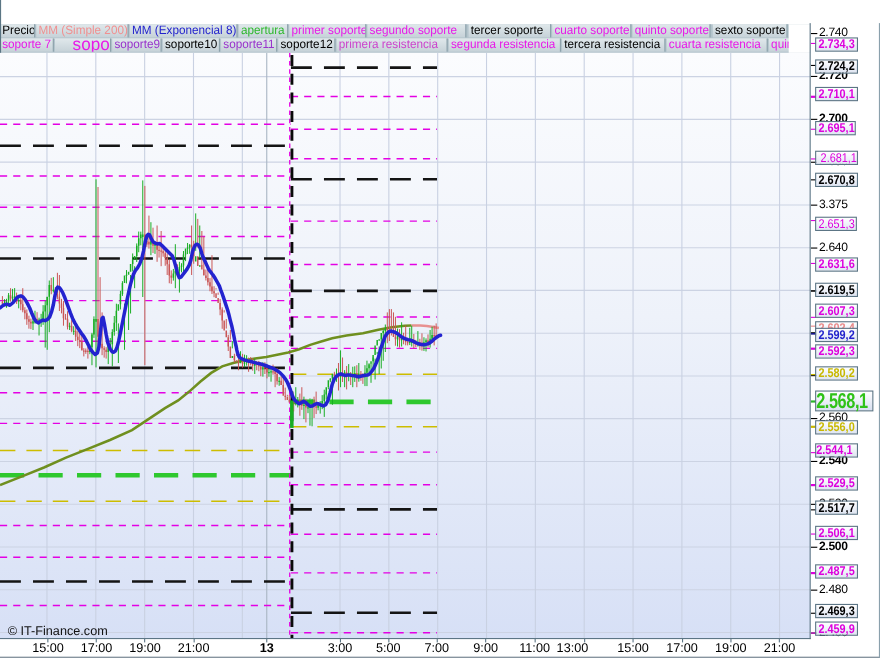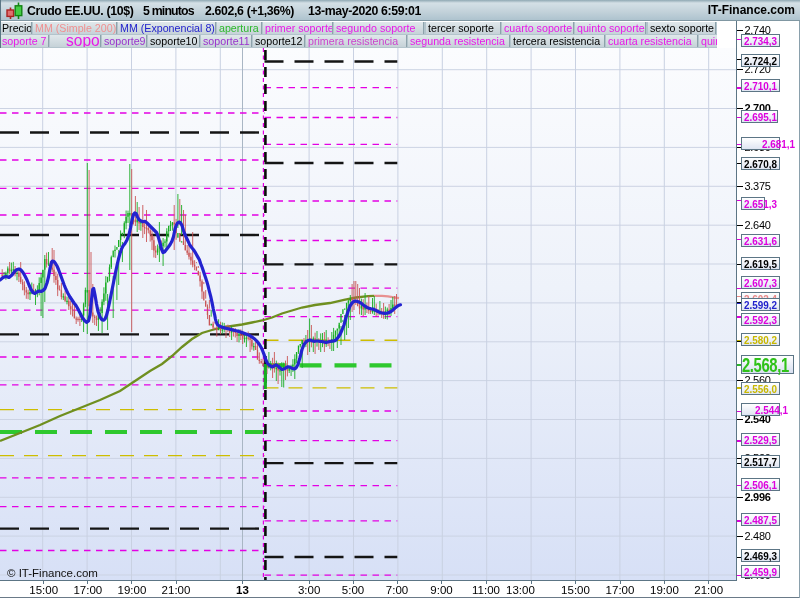--- a/index.html
+++ b/index.html
@@ -1,30 +1,17 @@
 <!DOCTYPE html>
 <html><head><meta charset="utf-8"><style>
 *{margin:0;padding:0;box-sizing:border-box}
 body{font-family:"Liberation Sans", sans-serif;background:#fff;width:800px;height:600px;overflow:hidden;-webkit-font-smoothing:antialiased}
 </style></head>
 <body>
 <div style="position:relative;width:800px;height:600px;background:#fff">
-<div style="position:absolute;left:0;top:0;width:800px;height:21px;background:linear-gradient(#8fa8b3 0px,#d4e0e6 3px,#c4d3db 55%,#aec3ce 100%);border-bottom:1px solid #8097a2">
-<svg width="26" height="21" style="position:absolute;left:0;top:0">
-<line x1="10.5" y1="7.5" x2="10.5" y2="19" stroke="#aa2222" stroke-width="1.6"></line>
-<rect x="7" y="10" width="6.6" height="6.4" fill="#e07070" stroke="#aa2222" stroke-width="1.4"></rect>
-<line x1="18.5" y1="2.5" x2="18.5" y2="19" stroke="#128412" stroke-width="1.6"></line>
-<rect x="15.2" y="5.8" width="6.6" height="9.8" fill="#44cc44" stroke="#128412" stroke-width="1.4"></rect>
-</svg>
-<div style="position:absolute;left:27px;top:3.5px;font-size:12.3px;font-weight:bold;color:#000;white-space:nowrap;letter-spacing:-0.35px">Crudo EE.UU. (10$)</div>
-<div style="position:absolute;left:143px;top:3.5px;font-size:12.3px;font-weight:bold;color:#000;white-space:nowrap;letter-spacing:-0.8px">5 minutos</div>
-<div style="position:absolute;left:205px;top:3.5px;font-size:12.3px;font-weight:bold;color:#000;white-space:nowrap;letter-spacing:-0.35px">2.602,6 (+1,36%)</div>
-<div style="position:absolute;left:308px;top:3.5px;font-size:12.3px;font-weight:bold;color:#000;white-space:nowrap;letter-spacing:-0.35px">13-may-2020 6:59:01</div>
-<div style="position:absolute;right:5px;top:3px;font-size:12px;font-weight:bold;color:#000">IT-Finance.com</div>
-</div>
 <div style="position:absolute;left:0;top:21.5px;width:737px;height:13px;background:#b3c4cc">
       <div style="position:absolute;left:0px;top:0;width:32.3px;height:12px;background:linear-gradient(#e0e8eb,#c6d2d8);border-right:1px solid #8da2ab;color:#000;font-size:11px;line-height:12.5px;padding-left:2px;white-space:nowrap;overflow:hidden"><span style="display:inline-block;transform:scaleX(0.97);transform-origin:0 50%">Precio</span></div>
       <div style="position:absolute;left:33.3px;top:0;width:83.7px;height:12px;background:linear-gradient(#e0e8eb,#c6d2d8);border-right:1px solid #8da2ab;color:#f09090;font-size:11px;line-height:12.5px;padding-left:2px;white-space:nowrap;overflow:hidden"><span style="display:inline-block;transform:scaleX(0.97);transform-origin:0 50%">MM (Simple 200)</span></div>
       <div style="position:absolute;left:118px;top:0;width:97.5px;height:12px;background:linear-gradient(#e0e8eb,#c6d2d8);border-right:1px solid #8da2ab;color:#2222cc;font-size:11px;line-height:12.5px;padding-left:2px;white-space:nowrap;overflow:hidden"><span style="display:inline-block;transform:scaleX(0.97);transform-origin:0 50%">MM (Exponencial 8)</span></div>
       <div style="position:absolute;left:216.5px;top:0;width:45.2px;height:12px;background:linear-gradient(#e0e8eb,#c6d2d8);border-right:1px solid #8da2ab;color:#2db82d;font-size:11px;line-height:12.5px;padding-left:2px;white-space:nowrap;overflow:hidden"><span style="display:inline-block;transform:scaleX(0.97);transform-origin:0 50%">apertura</span></div>
       <div style="position:absolute;left:262.7px;top:0;width:70.7px;height:12px;background:linear-gradient(#e0e8eb,#c6d2d8);border-right:1px solid #8da2ab;color:#e818e8;font-size:11px;line-height:12.5px;padding-left:2px;white-space:nowrap;overflow:hidden"><span style="display:inline-block;transform:scaleX(0.97);transform-origin:0 50%">primer soporte</span></div>
       <div style="position:absolute;left:334.4px;top:0;width:90.1px;height:12px;background:linear-gradient(#e0e8eb,#c6d2d8);border-right:1px solid #8da2ab;color:#e818e8;font-size:11px;line-height:12.5px;padding-left:2px;white-space:nowrap;overflow:hidden"><span style="display:inline-block;transform:scaleX(0.97);transform-origin:0 50%">segundo soporte</span></div>
       <div style="position:absolute;left:425.5px;top:0;width:75.3px;height:12px;background:linear-gradient(#e0e8eb,#c6d2d8);border-right:1px solid #8da2ab;color:#000;font-size:11px;line-height:12.5px;padding-left:2px;white-space:nowrap;overflow:hidden"><span style="display:inline-block;transform:scaleX(0.97);transform-origin:0 50%">tercer soporte</span></div>
       <div style="position:absolute;left:501.8px;top:0;width:72.1px;height:12px;background:linear-gradient(#e0e8eb,#c6d2d8);border-right:1px solid #8da2ab;color:#e818e8;font-size:11px;line-height:12.5px;padding-left:2px;white-space:nowrap;overflow:hidden"><span style="display:inline-block;transform:scaleX(0.97);transform-origin:0 50%">cuarto soporte</span></div>
       <div style="position:absolute;left:574.9px;top:0;width:71.6px;height:12px;background:linear-gradient(#e0e8eb,#c6d2d8);border-right:1px solid #8da2ab;color:#e818e8;font-size:11px;line-height:12.5px;padding-left:2px;white-space:nowrap;overflow:hidden"><span style="display:inline-block;transform:scaleX(0.97);transform-origin:0 50%">quinto soporte</span></div>
@@ -128,32 +115,32 @@
 <path d="M2.2 269.2V277.9 M9.6 262V274.2 M15.1 266V276.3 M18.9 267.8V282 M20.7 262V283.9 M22.6 279.3V290.3 M24.4 281.3V295.3 M26.3 287V298.8 M28.1 289.6V299.2 M33.7 283.8V293.4 M46.6 252.6V267.5 M50.3 260.9V269.6 M52.2 248V272.1 M54 250V282.7 M55.9 271.7V284.9 M57.7 273.7V296.1 M59.6 285.4V290 M61.4 282.9V299.5 M65.1 291.1V302 M68.8 293.4V310 M70.7 301V314.7 M72.5 302.3V316.5 M74.4 304V318 M76.2 316.5V324 M78 316.8V321.7 M79.9 315.4V326 M89.1 170V316 M91 252V300 M92.8 284V322.9 M94.7 314.8V325.1 M96.5 315.6V326 M131.7 169V332 M133.5 216.7V224.5 M135.4 196V226 M139.1 207V230 M142.8 205V238 M144.6 220.3V234.1 M146.5 210V242 M148.3 223.3V233.4 M150.2 228V241.6 M152 230.4V250 M153.9 236.2V257.5 M155.7 245.8V258 M161.3 240.3V251.1 M174.2 205V250 M176.1 218.9V239.8 M179.8 199V225 M183.5 210V242 M185.3 215V250 M187.2 245V255 M189 245.4V259.5 M190.9 252.8V264.8 M192.7 232V267.3 M194.6 260.2V270.2 M196.4 263.2V262 M198.3 266V268 M200.1 271.9V286.6 M202 279.4V298.9 M203.8 284.1V282 M205.7 298.7V290 M207.5 304.4V319.1 M209.4 308.7V300 M213.1 321.6V329.5 M214.9 323.6V322 M216.8 323V336.6 M220.5 321.7V334.2 M226 325.1V338 M227.9 324.6V332.2 M229.7 325.6V337 M233.4 328.1V336.6 M235.3 328.1V337.5 M237.1 331V342 M240.8 329.3V340 M242.7 330.8V344 M248.2 331.5V340.6 M250.1 335.6V352 M251.9 334.6V349.7 M255.6 341.9V350 M257.5 342.6V356 M259.3 352.4V363.8 M261.2 358.9V360 M263 359.1V364 M267 361.9V374 M272.6 357.8V378 M274.4 352V372.6 M278.1 362.6V384 M285.5 360.6V380 M287.4 356V376.4 M304 338V346 M307.7 330V355 M311.4 325V347.3 M315.1 332.7V354 M318.8 338.2V350 M324.4 332V352 M328.1 337.3V346.2 M329.9 339.2V349 M352.1 284V312 M354 281V310 M355.8 281V305 M357.7 284V303 M359.5 288V314.3 M363.2 299.2V316 M366.9 302.5V313 M368.8 296V313.9 M370.6 307.5V314 M376.2 303.6V317 M378 309V315.6 M381.7 308V318 M383.6 303V318.8 M389.1 304V315.8 M394.7 296V314 M396.5 294V308.6" stroke="#c95555" stroke-width="0.9" fill="none"></path>
 <path d="M4.1 275.7V276.9 M5.9 273.3V275.7 M7.8 268.5V273.3 M11.4 269.8V271.3 M13.3 269.3V270.5 M17 272.8V274 M30 292V294.2 M31.8 289.9V292 M35.5 290.5V291.7 M37.4 290.2V291.4 M39.2 283.1V290.2 M41.1 277.6V283.1 M42.9 269.8V277.6 M44.8 259.1V269.8 M48.5 263.4V264.6 M63.3 296.2V297.4 M67 300.7V301.9 M81.7 315.6V319.9 M83.6 304.2V315.6 M85.4 290V304.2 M87.3 290V292.6 M98.4 314.5V320 M100.2 312.9V314.5 M102.1 301.8V312.9 M103.9 293.4V301.8 M105.8 282.4V293.4 M107.6 276.7V282.4 M109.5 267.3V276.7 M111.3 257.3V267.3 M113.2 250.5V257.3 M115 249.7V250.9 M116.9 247.1V249.7 M118.7 239.9V247.1 M120.6 235.6V239.9 M122.4 232.7V235.6 M124.3 223.3V232.7 M126.1 216.7V223.3 M128 213.1V216.7 M129.8 213.1V215.5 M137.2 219.4V222.2 M140.9 222.3V223.5 M157.6 248.6V252.5 M159.4 246.1V248.6 M163.1 242.7V246.3 M165 241.4V242.7 M166.8 231.3V241.4 M168.7 225.8V231.3 M170.5 225V226.2 M172.4 222.4V225 M177.9 233V237.8 M181.6 241.2V242.4 M211.2 323.7V325.5 M218.6 325.9V330.3 M222.3 329.5V330.7 M224.2 327.6V329.5 M231.6 329.7V332.5 M239 333.8V335.9 M244.5 338.1V339.3 M246.4 337.5V338.7 M253.8 346.1V347.3 M268.9 365.4V366.9 M270.7 363.8V365.4 M276.3 368V369.2 M280 370.2V371.4 M281.8 368.6V370.2 M283.7 367.1V368.6 M289.2 367.3V370.7 M291.1 366.8V368 M292.9 364.5V366.8 M294.8 358.7V364.5 M296.6 352V358.7 M298.5 345.6V352 M300.3 344V345.6 M302.2 339.7V344 M305.9 339.8V341.5 M309.6 338.8V342.5 M313.3 338.3V342.4 M317 340.4V342.3 M320.7 340.8V342 M322.5 339.4V340.8 M326.2 339.7V344.2 M331.8 338.9V343 M333.6 334.8V338.9 M335.5 330.4V334.8 M337.3 328.5V330.4 M339.2 322.8V328.5 M341 314.1V322.8 M342.9 309.2V314.1 M344.7 308.5V309.7 M346.6 302.8V308.5 M348.4 300.9V302.8 M350.3 298.6V300.9 M361.4 304.6V308.4 M365.1 306V309.4 M372.5 310.7V311.9 M374.3 310.6V311.8 M379.9 311V312.9 M385.4 311.2V314.8 M387.3 309.4V311.2 M391 307.9V311.3 M392.8 304.6V307.9" stroke="#17ad22" stroke-width="1.35" fill="none"></path>
 <path d="M2.2 274.6V276 M9.6 268.5V271.3 M15.1 269.3V273.9 M18.9 272.8V276.7 M20.7 276.7V282 M22.6 282V284.7 M24.4 284.7V290.3 M26.3 290.3V292.6 M28.1 292.6V294.2 M33.7 289.9V291.1 M46.6 259.1V264.3 M50.3 263.4V267.4 M52.2 267.4V269.8 M54 269.8V275.9 M55.9 275.9V280.1 M57.7 280.1V289.4 M59.6 289.4V290.6 M61.4 290.2V297.1 M65.1 296.2V300.7 M68.8 300.7V306.2 M70.7 306.2V309.2 M72.5 309.2V310.4 M74.4 310.3V318.6 M76.2 318.6V319.8 M78 318.7V319.9 M79.9 318.9V320.1 M89.1 290V306.2 M91 306.2V312.5 M92.8 312.5V316.5 M94.7 316.5V317.9 M96.5 317.9V320 M131.7 213.1V219.2 M133.5 219.2V222.2 M135.4 219.8V222.2 M139.1 219.4V223.5 M142.8 222.3V227 M144.6 227V228.2 M146.5 227.7V228.9 M148.3 228.3V230.3 M150.2 230.3V234.6 M152 234.6V240.3 M153.9 240.3V250.5 M155.7 250.5V252.5 M161.3 246.1V247.3 M174.2 222.4V224.6 M176.1 224.6V233 M179.8 233V241.8 M183.5 241.2V245.1 M185.3 245.1V250.5 M187.2 250.5V252.7 M189 252.7V256.7 M190.9 256.7V260.4 M192.7 260.4V264.8 M194.6 264.8V266.6 M196.4 266.6V270.8 M198.3 270.8V275.4 M200.1 275.4V281.3 M202 281.3V291.4 M203.8 291.4V300.5 M205.7 300.5V306.7 M207.5 306.7V315.1 M209.4 315.1V325.5 M213.1 323.7V327.6 M214.9 327.6V328.8 M216.8 328.3V330.3 M220.5 325.9V330.7 M226 327.6V328.8 M227.9 327.9V329.1 M229.7 328.9V332.5 M233.4 329.7V330.9 M235.3 330.7V333.1 M237.1 333.1V335.9 M240.8 333.8V335 M242.7 334.4V338.6 M248.2 337.5V338.7 M250.1 337.6V340.1 M251.9 340.1V346.5 M255.6 346.1V350 M257.5 350V359.7 M259.3 359.7V360.9 M261.2 360.4V363.6 M263 363.6V365.9 M267 364.9V366.9 M272.6 363.8V366 M274.4 366V368.8 M278.1 368V370.4 M285.5 367.1V369.3 M287.4 369.3V370.7 M304 339.7V341.5 M307.7 339.8V342.5 M311.4 338.8V342.4 M315.1 338.3V342.3 M318.8 340.4V341.8 M324.4 339.4V344.2 M328.1 339.7V341.5 M329.9 341.5V343 M352.1 298.6V300.3 M354 300.3V301.5 M355.8 300.8V302.4 M357.7 302.4V306.3 M359.5 306.3V308.4 M363.2 304.6V309.4 M366.9 306V308.8 M368.8 308.8V310.8 M370.6 310.8V312 M376.2 310.6V311.8 M378 311.3V312.9 M381.7 311V312.2 M383.6 311.6V314.8 M389.1 309.4V311.3 M394.7 304.6V305.8 M396.5 304.7V306.9" stroke="#c95555" stroke-width="1.35" fill="none"></path>
 <path d="M265.3 364V389" stroke="#17ad22" stroke-width="3.2" fill="none"></path>
 <polyline points="0,280 3,277.5 6,276.5 9,277.5 12,275 15,271 17,269.5 19,269 21,270 23,272.5 25,276 27,280 29,285 31,289.5 33,292.5 35,293.5 37,292 39,291 41,291.5 43,290.5 45,288.5 47,283 48.5,277 50,268.5 51.5,262.5 52.5,261 54,261.5 55.5,263.5 57,266 58.5,269.5 60,273.5 62,279 64,284.5 66,289.5 68,293.5 70,297 72,300 74,303 76,305.5 78,309 80,313 82,317 84.5,320.5 86.5,322.3 88.5,321 90,315 91.5,300 92.7,289.5 93.7,288.5 95,295 96.5,304 98,311.5 100,317 102,319.8 103.5,320.2 105,319 106.5,315.5 108,309.5 109.5,302.5 111,295 112.5,287.5 114,280 115.5,272.5 117,265.5 118.5,259 120,253.5 121.5,249 123,246 125,243.5 127,240 129,234.5 130.5,228 132,220 133.5,214.5 134.7,213 136,213.5 137.5,217 139,219.7 141,221 143,221.8 145,221.3 147,223 149,225 151.5,227.5 154,230 156.5,232.5 158,236 160,243 161.5,249 163,252.5 164.5,252 166,250 168,247.4 170,244.7 172,241 173.5,236.5 175,229 176.2,225.5 177.5,223 179,222 180.5,222.7 182,225.5 183.6,230.9 184.5,233.5 185.5,235.7 186.4,237.6 187.3,239.5 188.3,241.7 189.2,243.7 190.1,245.4 191.1,246.8 192,247.9 192.9,249.1 193.8,250.2 195.7,253.2 197.6,256.6 199.4,259.8 200.8,264 202,267 203.2,270.6 204.4,274.2 205.6,277.8 206.8,281.4 208,285.6 209.3,291 210.7,296.3 212,302.3 213.3,309 214.7,315 215.3,318.3 216,321 216.7,323 217.3,324.3 218.7,325.7 220,326.3 222.7,327.4 225.3,328.1 228,328.7 230.7,329.4 233.3,330.1 236,330.7 238.7,331.4 241.3,332.3 244,333.3 246.7,334.3 249.3,335.4 252,337 254.7,339 257.3,341.7 259.3,344.3 261.3,347.7 262.7,351 264,354.3 265.1,357.7 266,360.3 267.3,363 268.5,364.3 270,365.7 272,367 274,366 276,364.8 278,366 280,368 282,369.3 284,369 286,367.8 288,366.8 290,367.2 292,368.3 294,369 296,368 298,364.5 300,357.5 302,349.5 304,344.5 306,342 308,340.5 310,340 312,340.8 314,341.3 316,341 318,341 320,341.3 322,341.5 324,342 326,342.5 328,342 330,341.5 332,341.2 334,341 336,340 338,337.5 340,334.5 342,330 344,325 346,317.5 348,311.5 350,306 352,303 353.5,301.7 355,301 357,301.4 359,302 361,303.1 363,304.7 365,306.2 367,307.4 369,308.2 371,308.8 373,309.1 375,309.9 377,311 379,312 381,312.8 383,313.2 385,313.3 387,313.1 389,312.6 391,311.5 393,309.9 395,308 397,306.5 399,305.2 400.5,304.8" fill="none" stroke="#2323cf" stroke-width="3.2" stroke-linejoin="round" stroke-linecap="round"></polyline>
 <text x="7" y="577" font-size="11.5" fill="#111" font-family="Liberation Sans, sans-serif">© IT-Finance.com</text>
 </svg>
 <div style="position:absolute;left:717px;top:21.5px;width:20px;height:26px;background:#fff"></div>
 <div style="position:absolute;left:737px;top:21px;width:63px;height:576px;background:#ffffff;overflow:hidden">
 <div style="position:absolute;left:7.5px;top:3.3px;font-size:11px;font-weight:normal;color:#000;letter-spacing:-0.3px">2.740</div>
-      <div style="position:absolute;left:7.5px;top:42.2px;font-size:11px;font-weight:normal;color:#000;letter-spacing:-0.3px">2.720</div>
+      <div style="position:absolute;left:7.5px;top:42.2px;font-size:11px;font-weight:bold;color:#000;letter-spacing:-0.3px">2.720</div>
       <div style="position:absolute;left:7.5px;top:81.0px;font-size:11px;font-weight:bold;color:#000;letter-spacing:-0.3px">2.700</div>
       <div style="position:absolute;left:7.5px;top:119.9px;font-size:11px;font-weight:normal;color:#000;letter-spacing:-0.3px">2.680</div>
       <div style="position:absolute;left:7.5px;top:158.8px;font-size:11px;font-weight:normal;color:#000;letter-spacing:-0.3px">3.375</div>
       <div style="position:absolute;left:7.5px;top:197.7px;font-size:11px;font-weight:normal;color:#000;letter-spacing:-0.3px">2.640</div>
       <div style="position:absolute;left:7.5px;top:236.5px;font-size:11px;font-weight:normal;color:#000;letter-spacing:-0.3px">2.620</div>
       <div style="position:absolute;left:7.5px;top:275.4px;font-size:11px;font-weight:bold;color:#000;letter-spacing:-0.3px">2.600</div>
       <div style="position:absolute;left:7.5px;top:314.3px;font-size:11px;font-weight:normal;color:#000;letter-spacing:-0.3px">2.580</div>
       <div style="position:absolute;left:7.5px;top:353.1px;font-size:11px;font-weight:normal;color:#000;letter-spacing:-0.3px">2.560</div>
       <div style="position:absolute;left:7.5px;top:392.0px;font-size:11px;font-weight:bold;color:#000;letter-spacing:-0.3px">2.540</div>
       <div style="position:absolute;left:7.5px;top:430.9px;font-size:11px;font-weight:normal;color:#000;letter-spacing:-0.3px">2.520</div>
-      <div style="position:absolute;left:7.5px;top:469.8px;font-size:11px;font-weight:bold;color:#000;letter-spacing:-0.3px">2.996</div>
+      <div style="position:absolute;left:7.5px;top:469.8px;font-size:11px;font-weight:bold;color:#000;letter-spacing:-0.3px">2.500</div>
       <div style="position:absolute;left:7.5px;top:508.6px;font-size:11px;font-weight:normal;color:#000;letter-spacing:-0.3px">2.480</div>
       <div style="position:absolute;left:7.5px;top:547.5px;font-size:11px;font-weight:normal;color:#000;letter-spacing:-0.3px">2.460</div>
 <div style="position:absolute;left:0;top:9.3px;width:6px;height:1.2px;background:#000"></div>
       <div style="position:absolute;left:0;top:48.2px;width:6px;height:1.2px;background:#000"></div>
       <div style="position:absolute;left:0;top:87.0px;width:6px;height:1.2px;background:#000"></div>
       <div style="position:absolute;left:0;top:125.9px;width:6px;height:1.2px;background:#000"></div>
       <div style="position:absolute;left:0;top:164.8px;width:6px;height:1.2px;background:#000"></div>
       <div style="position:absolute;left:0;top:203.7px;width:6px;height:1.2px;background:#000"></div>
       <div style="position:absolute;left:0;top:242.5px;width:6px;height:1.2px;background:#000"></div>
       <div style="position:absolute;left:0;top:281.4px;width:6px;height:1.2px;background:#000"></div>
@@ -166,43 +153,43 @@
       <div style="position:absolute;left:0;top:553.5px;width:6px;height:1.2px;background:#000"></div>
 <div style="position:absolute;left:0;top:17.6px;width:5px;height:1.4px;background:#dd00dd"></div>
       <div style="position:absolute;left:4px;top:12.9px;width:39px;height:13px;border:1.2px solid #5c7585;background:linear-gradient(#ffffff,#dfe5f2);color:#dd00dd;font-size:11.5px;font-weight:bold;line-height:13px;text-align:left;padding-left:2px;white-space:nowrap;overflow:visible"><span style="display:inline-block;transform:scaleX(0.86);transform-origin:0 50%">2.734,3</span></div>
       <div style="position:absolute;left:0;top:37.5px;width:5px;height:1.4px;background:#000000"></div>
       <div style="position:absolute;left:4px;top:32.9px;width:39px;height:13px;border:1.2px solid #5c7585;background:linear-gradient(#ffffff,#dfe5f2);color:#000000;font-size:11.5px;font-weight:bold;line-height:13px;text-align:left;padding-left:2px;white-space:nowrap;overflow:visible"><span style="display:inline-block;transform:scaleX(0.86);transform-origin:0 50%">2.724,2</span></div>
       <div style="position:absolute;left:0;top:66.2px;width:5px;height:1.4px;background:#dd00dd"></div>
       <div style="position:absolute;left:4px;top:58.3px;width:39px;height:13px;border:1.2px solid #5c7585;background:linear-gradient(#ffffff,#dfe5f2);color:#dd00dd;font-size:11.5px;font-weight:bold;line-height:13px;text-align:left;padding-left:2px;white-space:nowrap;overflow:visible"><span style="display:inline-block;transform:scaleX(0.86);transform-origin:0 50%">2.710,1</span></div>
       <div style="position:absolute;left:0;top:96.0px;width:5px;height:1.4px;background:#dd00dd"></div>
       <div style="position:absolute;left:4px;top:88.9px;width:37px;height:13px;border:1.2px solid #5c7585;background:linear-gradient(#ffffff,#dfe5f2);color:#dd00dd;font-size:11.5px;font-weight:bold;line-height:13px;text-align:center;padding-left:2px;white-space:nowrap;overflow:visible"><span style="display:inline-block;transform:scaleX(0.86);transform-origin:0 50%">2.695,1</span></div>
       <div style="position:absolute;left:0;top:122.8px;width:5px;height:1.4px;background:#dd00dd"></div>
-      <div style="position:absolute;left:4px;top:115.6px;width:39px;height:13px;border:1.2px solid #5c7585;background:linear-gradient(#ffffff,#dfe5f2);color:#dd00dd;font-size:11.5px;font-weight:bold;line-height:13px;text-align:left;padding-left:20px;white-space:nowrap;overflow:visible"><span style="display:inline-block;transform:scaleX(0.86);transform-origin:0 50%">2.681,1</span></div>
+      <div style="position:absolute;left:4px;top:115.6px;width:39px;height:13px;border:1.2px solid #5c7585;background:linear-gradient(#ffffff,#dfe5f2);color:#dd00dd;font-size:11.5px;font-weight:normal;line-height:13px;text-align:left;padding-left:4px;white-space:nowrap;overflow:visible"><span style="display:inline-block;transform:scaleX(0.86);transform-origin:0 50%">2.681,1</span></div>
       <div style="position:absolute;left:0;top:141.5px;width:5px;height:1.4px;background:#000000"></div>
       <div style="position:absolute;left:4px;top:135.6px;width:39px;height:13px;border:1.2px solid #5c7585;background:linear-gradient(#ffffff,#dfe5f2);color:#000000;font-size:11.5px;font-weight:bold;line-height:13px;text-align:left;padding-left:2px;white-space:nowrap;overflow:visible"><span style="display:inline-block;transform:scaleX(0.86);transform-origin:0 50%">2.670,8</span></div>
       <div style="position:absolute;left:0;top:178.7px;width:5px;height:1.4px;background:#dd00dd"></div>
-      <div style="position:absolute;left:4px;top:175.6px;width:24px;height:13px;border:1.2px solid #5c7585;background:linear-gradient(#ffffff,#dfe5f2);color:#dd00dd;font-size:11.5px;font-weight:bold;line-height:13px;text-align:left;padding-left:2px;white-space:nowrap;overflow:visible"><span style="display:inline-block;transform:scaleX(0.86);transform-origin:0 50%">2.651,3</span></div>
+      <div style="position:absolute;left:4px;top:175.6px;width:38px;height:13px;border:1.2px solid #5c7585;background:linear-gradient(#ffffff,#dfe5f2);color:#dd00dd;font-size:11.5px;font-weight:normal;line-height:13px;text-align:left;padding-left:2px;white-space:nowrap;overflow:visible"><span style="display:inline-block;transform:scaleX(0.86);transform-origin:0 50%">2.651,3</span></div>
       <div style="position:absolute;left:0;top:218.0px;width:5px;height:1.4px;background:#dd00dd"></div>
       <div style="position:absolute;left:4px;top:212.9px;width:39px;height:13px;border:1.2px solid #5c7585;background:linear-gradient(#ffffff,#dfe5f2);color:#dd00dd;font-size:11.5px;font-weight:bold;line-height:13px;text-align:left;padding-left:2px;white-space:nowrap;overflow:visible"><span style="display:inline-block;transform:scaleX(0.86);transform-origin:0 50%">2.631,6</span></div>
       <div style="position:absolute;left:0;top:242.9px;width:5px;height:1.4px;background:#000000"></div>
       <div style="position:absolute;left:4px;top:236.4px;width:39px;height:13px;border:1.2px solid #5c7585;background:linear-gradient(#ffffff,#dfe5f2);color:#000000;font-size:11.5px;font-weight:bold;line-height:13px;text-align:left;padding-left:2px;white-space:nowrap;overflow:visible"><span style="display:inline-block;transform:scaleX(0.86);transform-origin:0 50%">2.619,5</span></div>
       <div style="position:absolute;left:0;top:266.7px;width:5px;height:1.4px;background:#dd00dd"></div>
       <div style="position:absolute;left:4px;top:255.3px;width:39px;height:13px;border:1.2px solid #5c7585;background:linear-gradient(#ffffff,#dfe5f2);color:#dd00dd;font-size:11.5px;font-weight:bold;line-height:13px;text-align:left;padding-left:2px;white-space:nowrap;overflow:visible"><span style="display:inline-block;transform:scaleX(0.86);transform-origin:0 50%">2.607,3</span></div>
       <div style="position:absolute;left:0;top:274.5px;width:5px;height:1.4px;background:#e88888"></div>
       <div style="position:absolute;left:4px;top:270.6px;width:39px;height:13px;border:1.2px solid #5c7585;background:linear-gradient(#ffffff,#dfe5f2);color:#e88888;font-size:11.5px;font-weight:bold;line-height:13px;text-align:left;padding-left:2px;white-space:nowrap;overflow:visible"><span style="display:inline-block;transform:scaleX(0.86);transform-origin:0 50%">2.602,4</span></div>
       <div style="position:absolute;left:0;top:282.0px;width:5px;height:1.4px;background:#2222cc"></div>
       <div style="position:absolute;left:4px;top:276.9px;width:39px;height:13px;border:1.2px solid #5c7585;background:linear-gradient(#ffffff,#dfe5f2);color:#2222cc;font-size:11.5px;font-weight:bold;line-height:13px;text-align:right;padding-left:2px;white-space:nowrap;overflow:visible"><span style="display:inline-block;transform:scaleX(0.86);transform-origin:0 50%">2.599,2</span></div>
       <div style="position:absolute;left:0;top:295.2px;width:5px;height:1.4px;background:#dd00dd"></div>
       <div style="position:absolute;left:4px;top:291.6px;width:39px;height:13px;border:1.2px solid #5c7585;background:linear-gradient(#ffffff,#dfe5f2);color:#dd00dd;font-size:11.5px;font-weight:bold;line-height:13px;text-align:left;padding-left:2px;white-space:nowrap;overflow:visible"><span style="display:inline-block;transform:scaleX(0.86);transform-origin:0 50%">2.592,3</span></div>
       <div style="position:absolute;left:0;top:318.8px;width:5px;height:1.4px;background:#c8b800"></div>
       <div style="position:absolute;left:4px;top:311.6px;width:39px;height:13px;border:1.2px solid #5c7585;background:linear-gradient(#ffffff,#dfe5f2);color:#c8b800;font-size:11.5px;font-weight:bold;line-height:13px;text-align:left;padding-left:2px;white-space:nowrap;overflow:visible"><span style="display:inline-block;transform:scaleX(0.86);transform-origin:0 50%">2.580,2</span></div>
       <div style="position:absolute;left:0;top:366.4px;width:5px;height:1.4px;background:#c8b800"></div>
       <div style="position:absolute;left:4px;top:360.9px;width:39px;height:13px;border:1.2px solid #5c7585;background:linear-gradient(#ffffff,#dfe5f2);color:#c8b800;font-size:11.5px;font-weight:bold;line-height:13px;text-align:left;padding-left:2px;white-space:nowrap;overflow:visible"><span style="display:inline-block;transform:scaleX(0.86);transform-origin:0 50%">2.556,0</span></div>
       <div style="position:absolute;left:0;top:389.5px;width:5px;height:1.4px;background:#dd00dd"></div>
-      <div style="position:absolute;left:4px;top:382.3px;width:39px;height:13px;border:1.2px solid #5c7585;background:linear-gradient(#ffffff,#dfe5f2);color:#dd00dd;font-size:11.5px;font-weight:bold;line-height:13px;text-align:right;padding-left:13px;white-space:nowrap;overflow:visible"><span style="display:inline-block;transform:scaleX(0.86);transform-origin:0 50%">2.544,1</span></div>
+      <div style="position:absolute;left:4px;top:382.3px;width:39px;height:13px;border:1.2px solid #5c7585;background:linear-gradient(#ffffff,#dfe5f2);color:#dd00dd;font-size:11.5px;font-weight:bold;line-height:13px;text-align:right;padding-left:0;white-space:nowrap;overflow:visible"><span style="display:inline-block;transform:scaleX(0.86);transform-origin:0 50%">2.544,1</span></div>
       <div style="position:absolute;left:0;top:419.2px;width:5px;height:1.4px;background:#dd00dd"></div>
       <div style="position:absolute;left:4px;top:411.6px;width:39px;height:13px;border:1.2px solid #5c7585;background:linear-gradient(#ffffff,#dfe5f2);color:#dd00dd;font-size:11.5px;font-weight:bold;line-height:13px;text-align:left;padding-left:2px;white-space:nowrap;overflow:visible"><span style="display:inline-block;transform:scaleX(0.86);transform-origin:0 50%">2.529,5</span></div>
       <div style="position:absolute;left:0;top:441.6px;width:5px;height:1.4px;background:#000000"></div>
       <div style="position:absolute;left:4px;top:434.3px;width:39px;height:13px;border:1.2px solid #5c7585;background:linear-gradient(#ffffff,#dfe5f2);color:#000000;font-size:11.5px;font-weight:bold;line-height:13px;text-align:left;padding-left:2px;white-space:nowrap;overflow:visible"><span style="display:inline-block;transform:scaleX(0.86);transform-origin:0 50%">2.517,7</span></div>
       <div style="position:absolute;left:0;top:464.1px;width:5px;height:1.4px;background:#dd00dd"></div>
       <div style="position:absolute;left:4px;top:456.9px;width:39px;height:13px;border:1.2px solid #5c7585;background:linear-gradient(#ffffff,#dfe5f2);color:#dd00dd;font-size:11.5px;font-weight:bold;line-height:13px;text-align:left;padding-left:2px;white-space:nowrap;overflow:visible"><span style="display:inline-block;transform:scaleX(0.86);transform-origin:0 50%">2.506,1</span></div>
       <div style="position:absolute;left:0;top:499.3px;width:5px;height:1.4px;background:#dd00dd"></div>
       <div style="position:absolute;left:4px;top:492.3px;width:39px;height:13px;border:1.2px solid #5c7585;background:linear-gradient(#ffffff,#dfe5f2);color:#dd00dd;font-size:11.5px;font-weight:bold;line-height:13px;text-align:left;padding-left:2px;white-space:nowrap;overflow:visible"><span style="display:inline-block;transform:scaleX(0.86);transform-origin:0 50%">2.487,5</span></div>
       <div style="position:absolute;left:0;top:535.5px;width:5px;height:1.4px;background:#000000"></div>
       <div style="position:absolute;left:4px;top:528.1px;width:39px;height:13px;border:1.2px solid #5c7585;background:linear-gradient(#ffffff,#dfe5f2);color:#000000;font-size:11.5px;font-weight:bold;line-height:13px;text-align:left;padding-left:2px;white-space:nowrap;overflow:visible"><span style="display:inline-block;transform:scaleX(0.86);transform-origin:0 50%">2.469,3</span></div>

